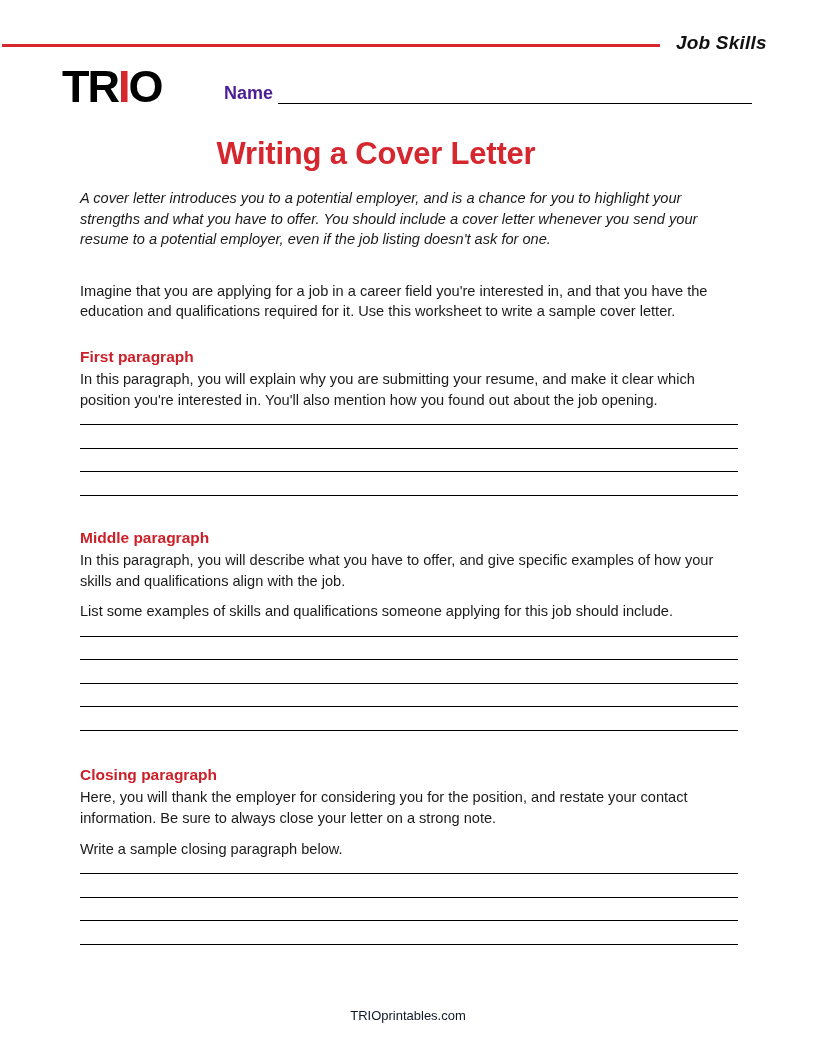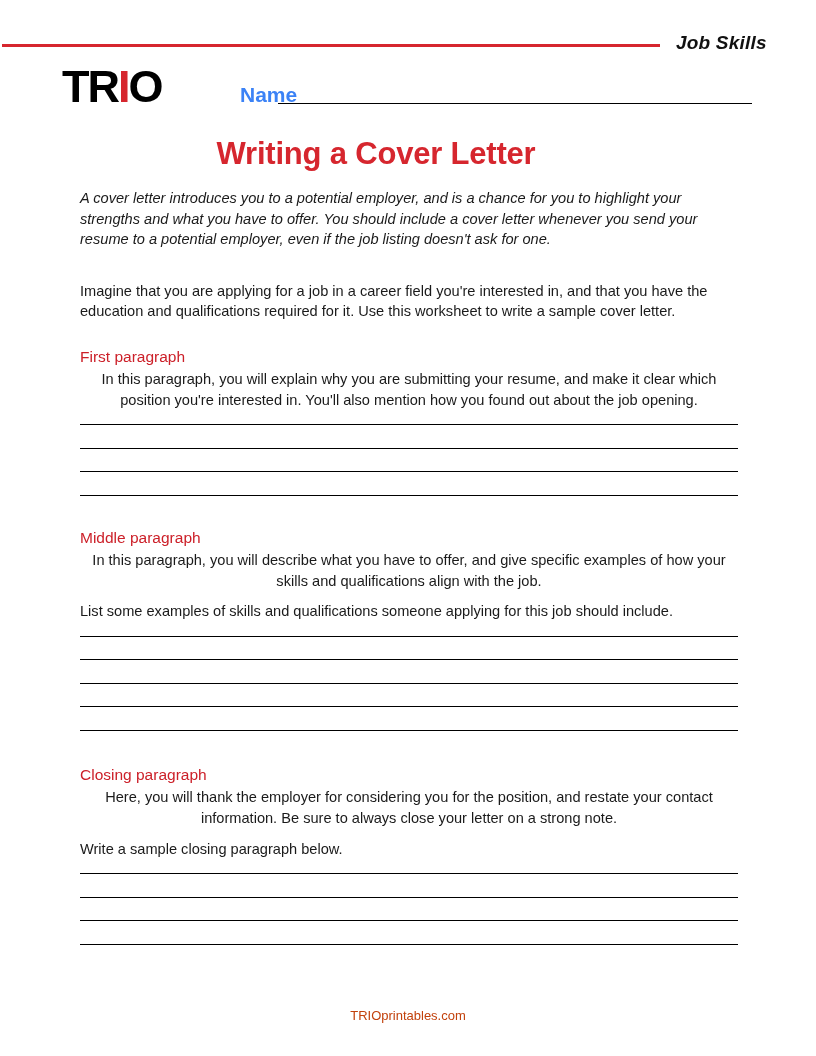--- a/index.html
+++ b/index.html
@@ -62,25 +62,25 @@
     font-family: Liberation Sans, sans-serif;
     color: #000000;
     white-space: nowrap;
   }
   .logo .red-i {
     color: #d6262e;
   }
 
   .name-label {
     position: absolute;
-    left: 240px;
+    left: 224px;
     top: 83px;
-    font-size: 21px;
-    font-weight: bold;
-    color: #3b82f6;
+    font-size: 18px;
+    font-weight: bold;
+    color: #4c1d95;
   }
   .name-rule {
     position: absolute;
     left: 278px;
     top: 103px;
     width: 474px;
     height: 1px;
     background: #000000;
   }
 
@@ -116,29 +116,28 @@
     font-style: italic;
     margin-bottom: 31px;
   }
 
   .lead {
     margin-bottom: 25px;
   }
 
   .section-head {
     font-size: 15.5px;
-    font-weight: normal;
+    font-weight: bold;
     color: #cc2029;
     margin: 0 0 2px 0;
     line-height: 20px;
   }
 
   .section-body {
     margin-bottom: 10px;
-    text-align: center;
   }
 
   .prompt {
     margin-bottom: 0;
   }
 
   
   .lines {
     margin-top: 14px;
   }
@@ -153,21 +152,21 @@
   .gap-after-lines-2 { height: 12px; }
 
   
   .footer {
     position: absolute;
     left: 0;
     top: 1008px;
     width: 816px;
     text-align: center;
     font-size: 13px;
-    color: #c2410c;
+    color: #0f172a;
   }
 </style>
 </head>
 <body>
 
 <div class="page">
 
   <div class="topbar">
     <div class="topbar-rule"></div>
     <div class="topbar-label">Job Skills</div>

